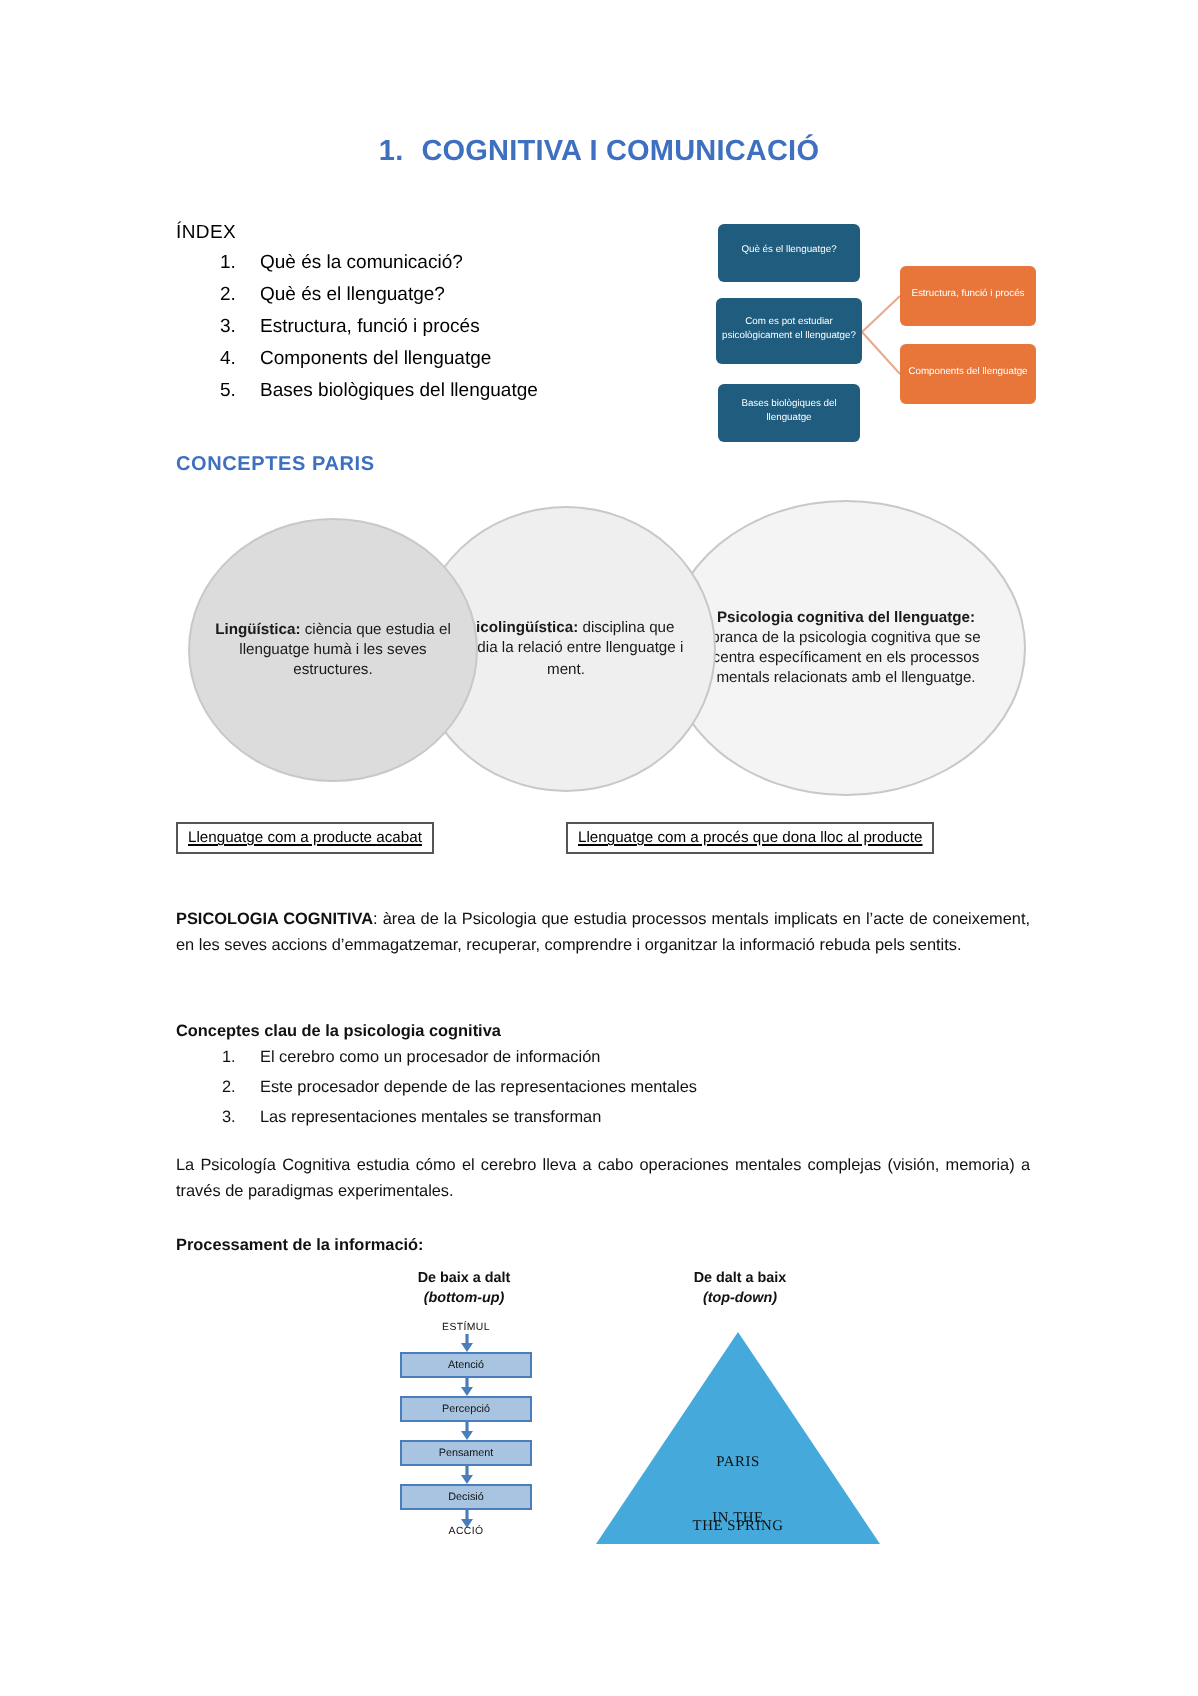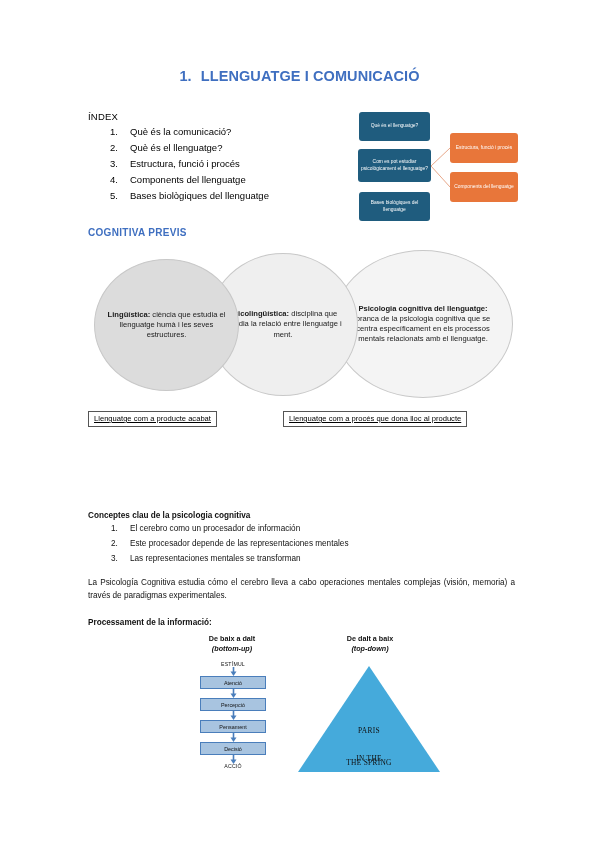--- a/index.html
+++ b/index.html
@@ -275,21 +275,21 @@
   .tri-l1 { top: 62px; }
   .tri-l2 { top: 90px; }
   .tri-l3 { top: 94px; }
 </style>
 </head>
 <body>
 
 <div id="page">
 
   <div class="doc-title">
-    <span class="num">1.</span><span>LLENGUATGE I COMUNICACIÓ</span>
+    <span class="num">1.</span><span>COGNITIVA I COMUNICACIÓ</span>
   </div>
 
   <div class="index-block">
     <div class="index-heading">ÍNDEX</div>
     <ul class="index-list">
       <li>
         <span class="li-num">1.</span>
         <span>Què és la comunicació?</span>
       </li>
       <li>
@@ -316,21 +316,21 @@
       <line x1="73" y1="58" x2="92" y2="40" stroke="#e8a88a" stroke-width="1"></line>
       <line x1="73" y1="58" x2="92" y2="79" stroke="#e8a88a" stroke-width="1"></line>
     </svg>
     <div class="cd-box cd-blue cd-q1">Què és el llenguatge?</div>
     <div class="cd-box cd-blue cd-q2">Com es pot estudiar psicològicament el llenguatge?</div>
     <div class="cd-box cd-blue cd-q3">Bases biològiques del llenguatge</div>
     <div class="cd-box cd-orange cd-o1">Estructura, funció i procés</div>
     <div class="cd-box cd-orange cd-o2">Components del llenguatge</div>
   </div>
 
-  <div class="section-heading">COGNITIVA PREVIS</div>
+  <div class="section-heading">CONCEPTES PARIS</div>
 
   <div class="venn">
     <div class="venn-circle venn-c3 venn-z1">
       <div class="venn-text">
         <b>Psicologia cognitiva del llenguatge:</b><span> branca de la psicologia cognitiva que se centra específicament en els processos mentals relacionats amb el llenguatge.</span>
       </div>
     </div>
     <div class="venn-circle venn-c2 venn-z2">
       <div class="venn-text">
         <b>Psicolingüística:</b><span> disciplina que estudia la relació entre llenguatge i ment.</span>
@@ -339,20 +339,23 @@
     <div class="venn-circle venn-c1 venn-z3">
       <div class="venn-text">
         <b>Lingüística:</b><span> ciència que estudia el llenguatge humà i les seves estructures.</span>
       </div>
     </div>
   </div>
 
   <div class="caption-box cap-1">Llenguatge com a producte acabat</div>
   <div class="caption-box cap-2">Llenguatge com a procés que dona lloc al producte</div>
 
+  <div class="para p-psico">
+    <b>PSICOLOGIA COGNITIVA</b><span>: àrea de la Psicologia que estudia processos mentals implicats en l’acte de coneixement, en les seves accions d’emmagatzemar, recuperar, comprendre i organitzar la informació rebuda pels sentits.</span>
+  </div>
 
   <div class="para p-key">
     <b>Conceptes clau de la psicologia cognitiva</b>
     <ul class="key-list">
       <li>
         <span class="li-num">1.</span>
         <span>El cerebro como un procesador de información</span>
       </li>
       <li>
         <span class="li-num">2.</span>

